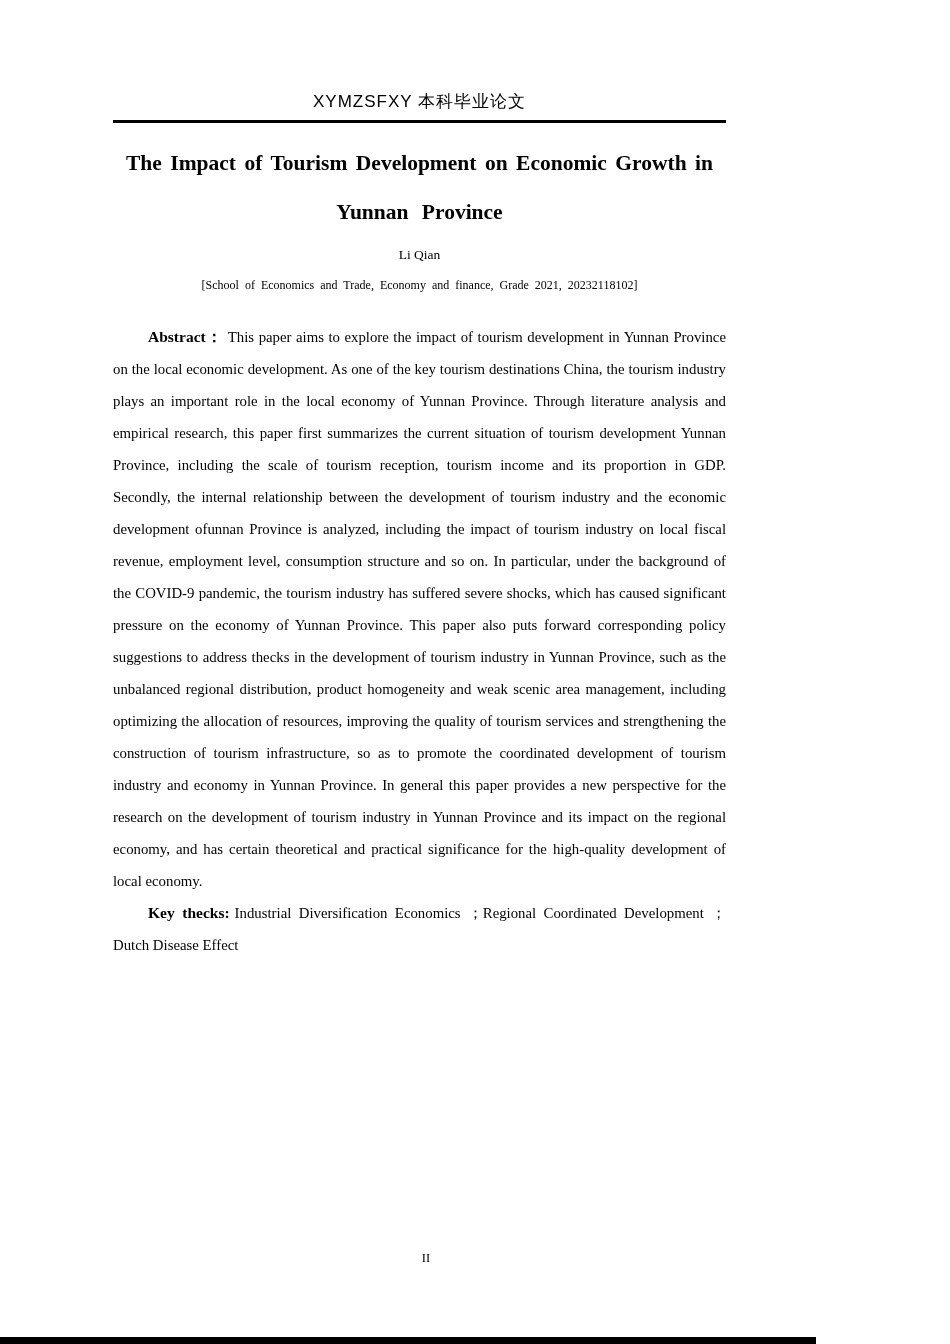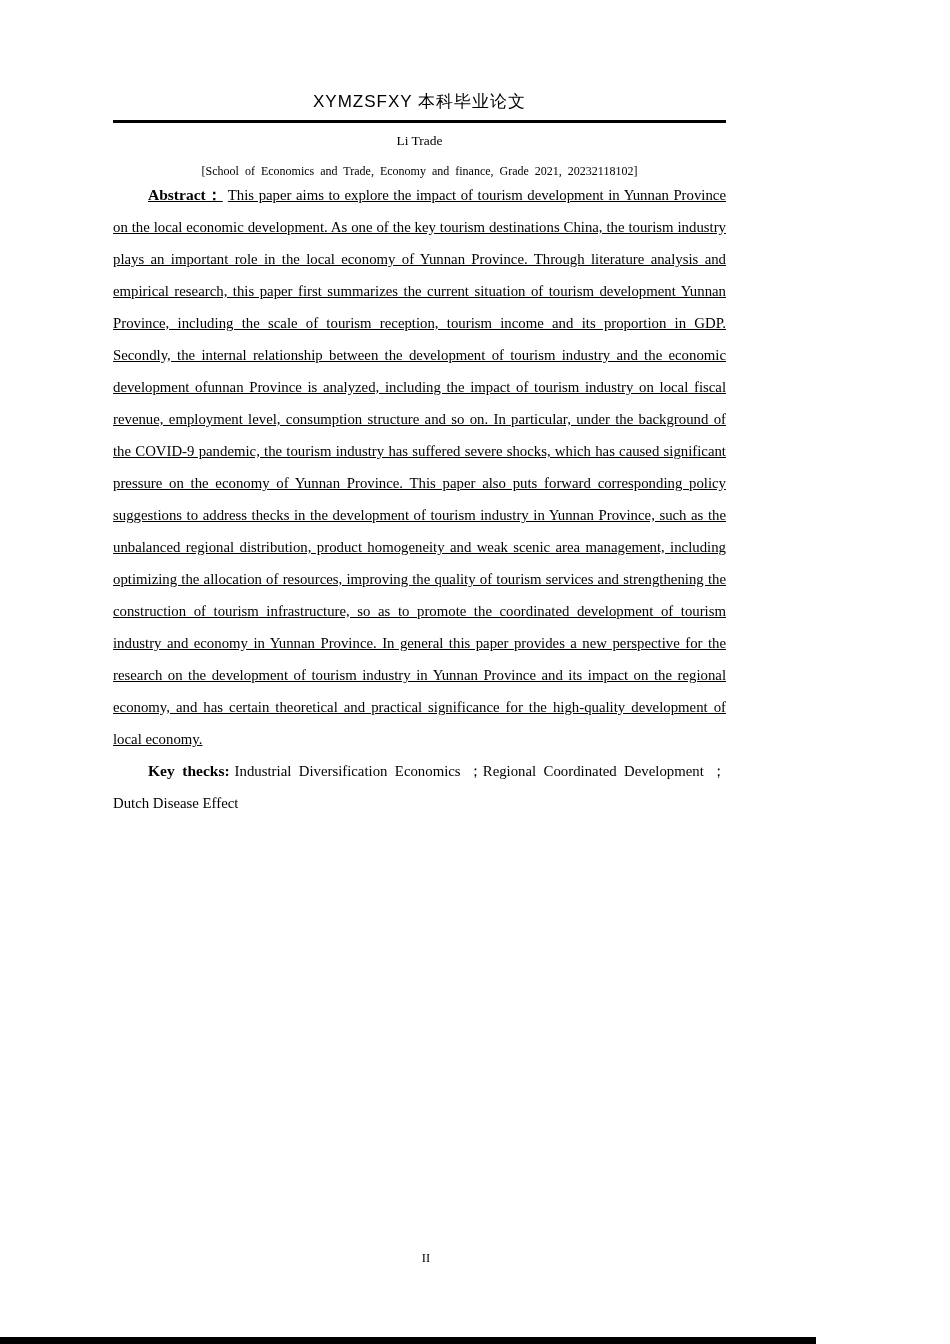--- a/index.html
+++ b/index.html
@@ -55,26 +55,25 @@
     text-align: center;
     font-size: 13.5px;
   }
   .affiliation {
     margin-top: 15px;
     text-align: center;
     font-size: 12px;
     word-spacing: 3px;
   }
   .abstract {
-    margin-top: 0;
+    margin-top: 28px;
     text-align: justify;
     text-indent: 35px;
     font-size: 14.8px;
     line-height: 32px;
-    text-decoration: underline;
   }
   .keywords {
     text-align: justify;
     text-indent: 35px;
     font-size: 14.8px;
     line-height: 32px;
   }
   .label {
     font-weight: bold;
     font-size: 15.5px;
@@ -101,22 +100,26 @@
 </head>
 <body>
 
 <div class="page">
 
   <header class="doc-header">
     <div class="header-text">XYMZSFXY 本科毕业论文</div>
     <div class="header-rule"></div>
   </header>
 
+  <h1 class="title">
+    <span class="title-line1">The Impact of Tourism Development on Economic Growth in</span>
+    <span class="title-line2">Yunnan Province</span>
+  </h1>
 
-  <div class="author">Li Trade</div>
+  <div class="author">Li Qian</div>
 
   <div class="affiliation">[School of Economics and Trade, Economy and finance, Grade 2021, 20232118102]</div>
 
   <p class="abstract"><strong class="label">Abstract：</strong><span>This paper aims to explore the impact of tourism development in Yunnan Province on the local economic development. As one of the key tourism destinations China, the tourism industry plays an important role in the local economy of Yunnan Province. Through literature analysis and empirical research, this paper first summarizes the current situation of tourism development Yunnan Province, including the scale of tourism reception, tourism income and its proportion in GDP. Secondly, the internal relationship between the development of tourism industry and the economic development ofunnan Province is analyzed, including the impact of tourism industry on local fiscal revenue, employment level, consumption structure and so on. In particular, under the background of the COVID-9 pandemic, the tourism industry has suffered severe shocks, which has caused significant pressure on the economy of Yunnan Province. This paper also puts forward corresponding policy suggestions to address thecks in the development of tourism industry in Yunnan Province, such as the unbalanced regional distribution, product homogeneity and weak scenic area management, including optimizing the allocation of resources, improving the quality of tourism services and strengthening the construction of tourism infrastructure, so as to promote the coordinated development of tourism industry and economy in Yunnan Province. In general this paper provides a new perspective for the research on the development of tourism industry in Yunnan Province and its impact on the regional economy, and has certain theoretical and practical significance for the high-quality development of local economy.</span></p>
 
   <p class="keywords"><strong class="label">Key thecks:</strong><span>Industrial Diversification Economics ；Regional Coordinated Development ；Dutch Disease Effect</span></p>
 
   <div class="page-number">II</div>
 
   <div class="window-edge"></div>

